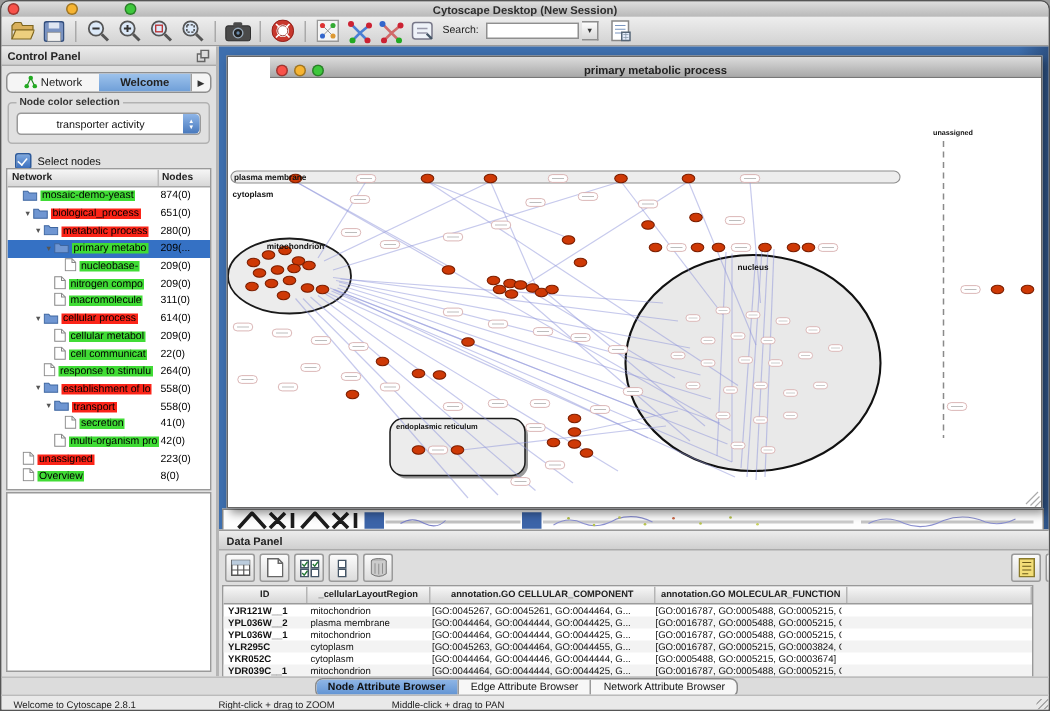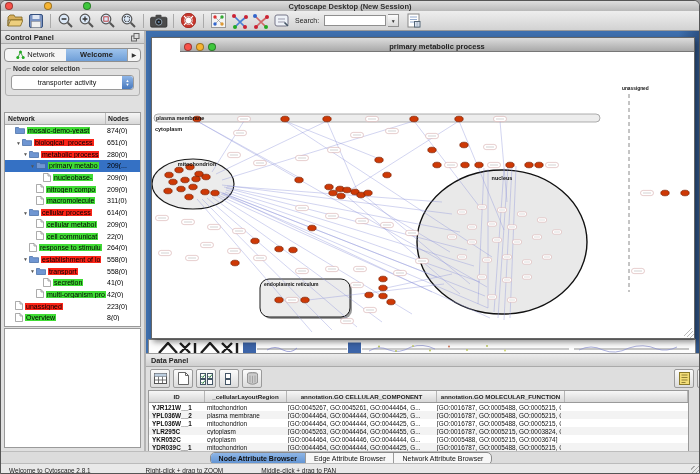--- a/index.html
+++ b/index.html
@@ -262,20 +262,24 @@
       </div>
       <div class="groupbox">
         <div class="gl">Node color selection</div>
         <div class="combo">
           <div class="cv">transporter activity</div>
           <div class="step">
               <span>▲</span>
               <span>▼</span>
             </div>
         </div>
+      </div>
+      <div class="cbrow">
+        <div class="cbox"></div>
+        <div class="cblabel">Select nodes</div>
       </div>
       <div class="tree">
         <div class="tree-head">
           <div class="h1">Network</div>
           <div class="h2">Nodes</div>
         </div>
         <div id="tree-rows">
             <div class="trow" style="padding-left: 3px;">
               <span class="tri"></span>
               <span class="ticon"><svg width="10" height="8">

